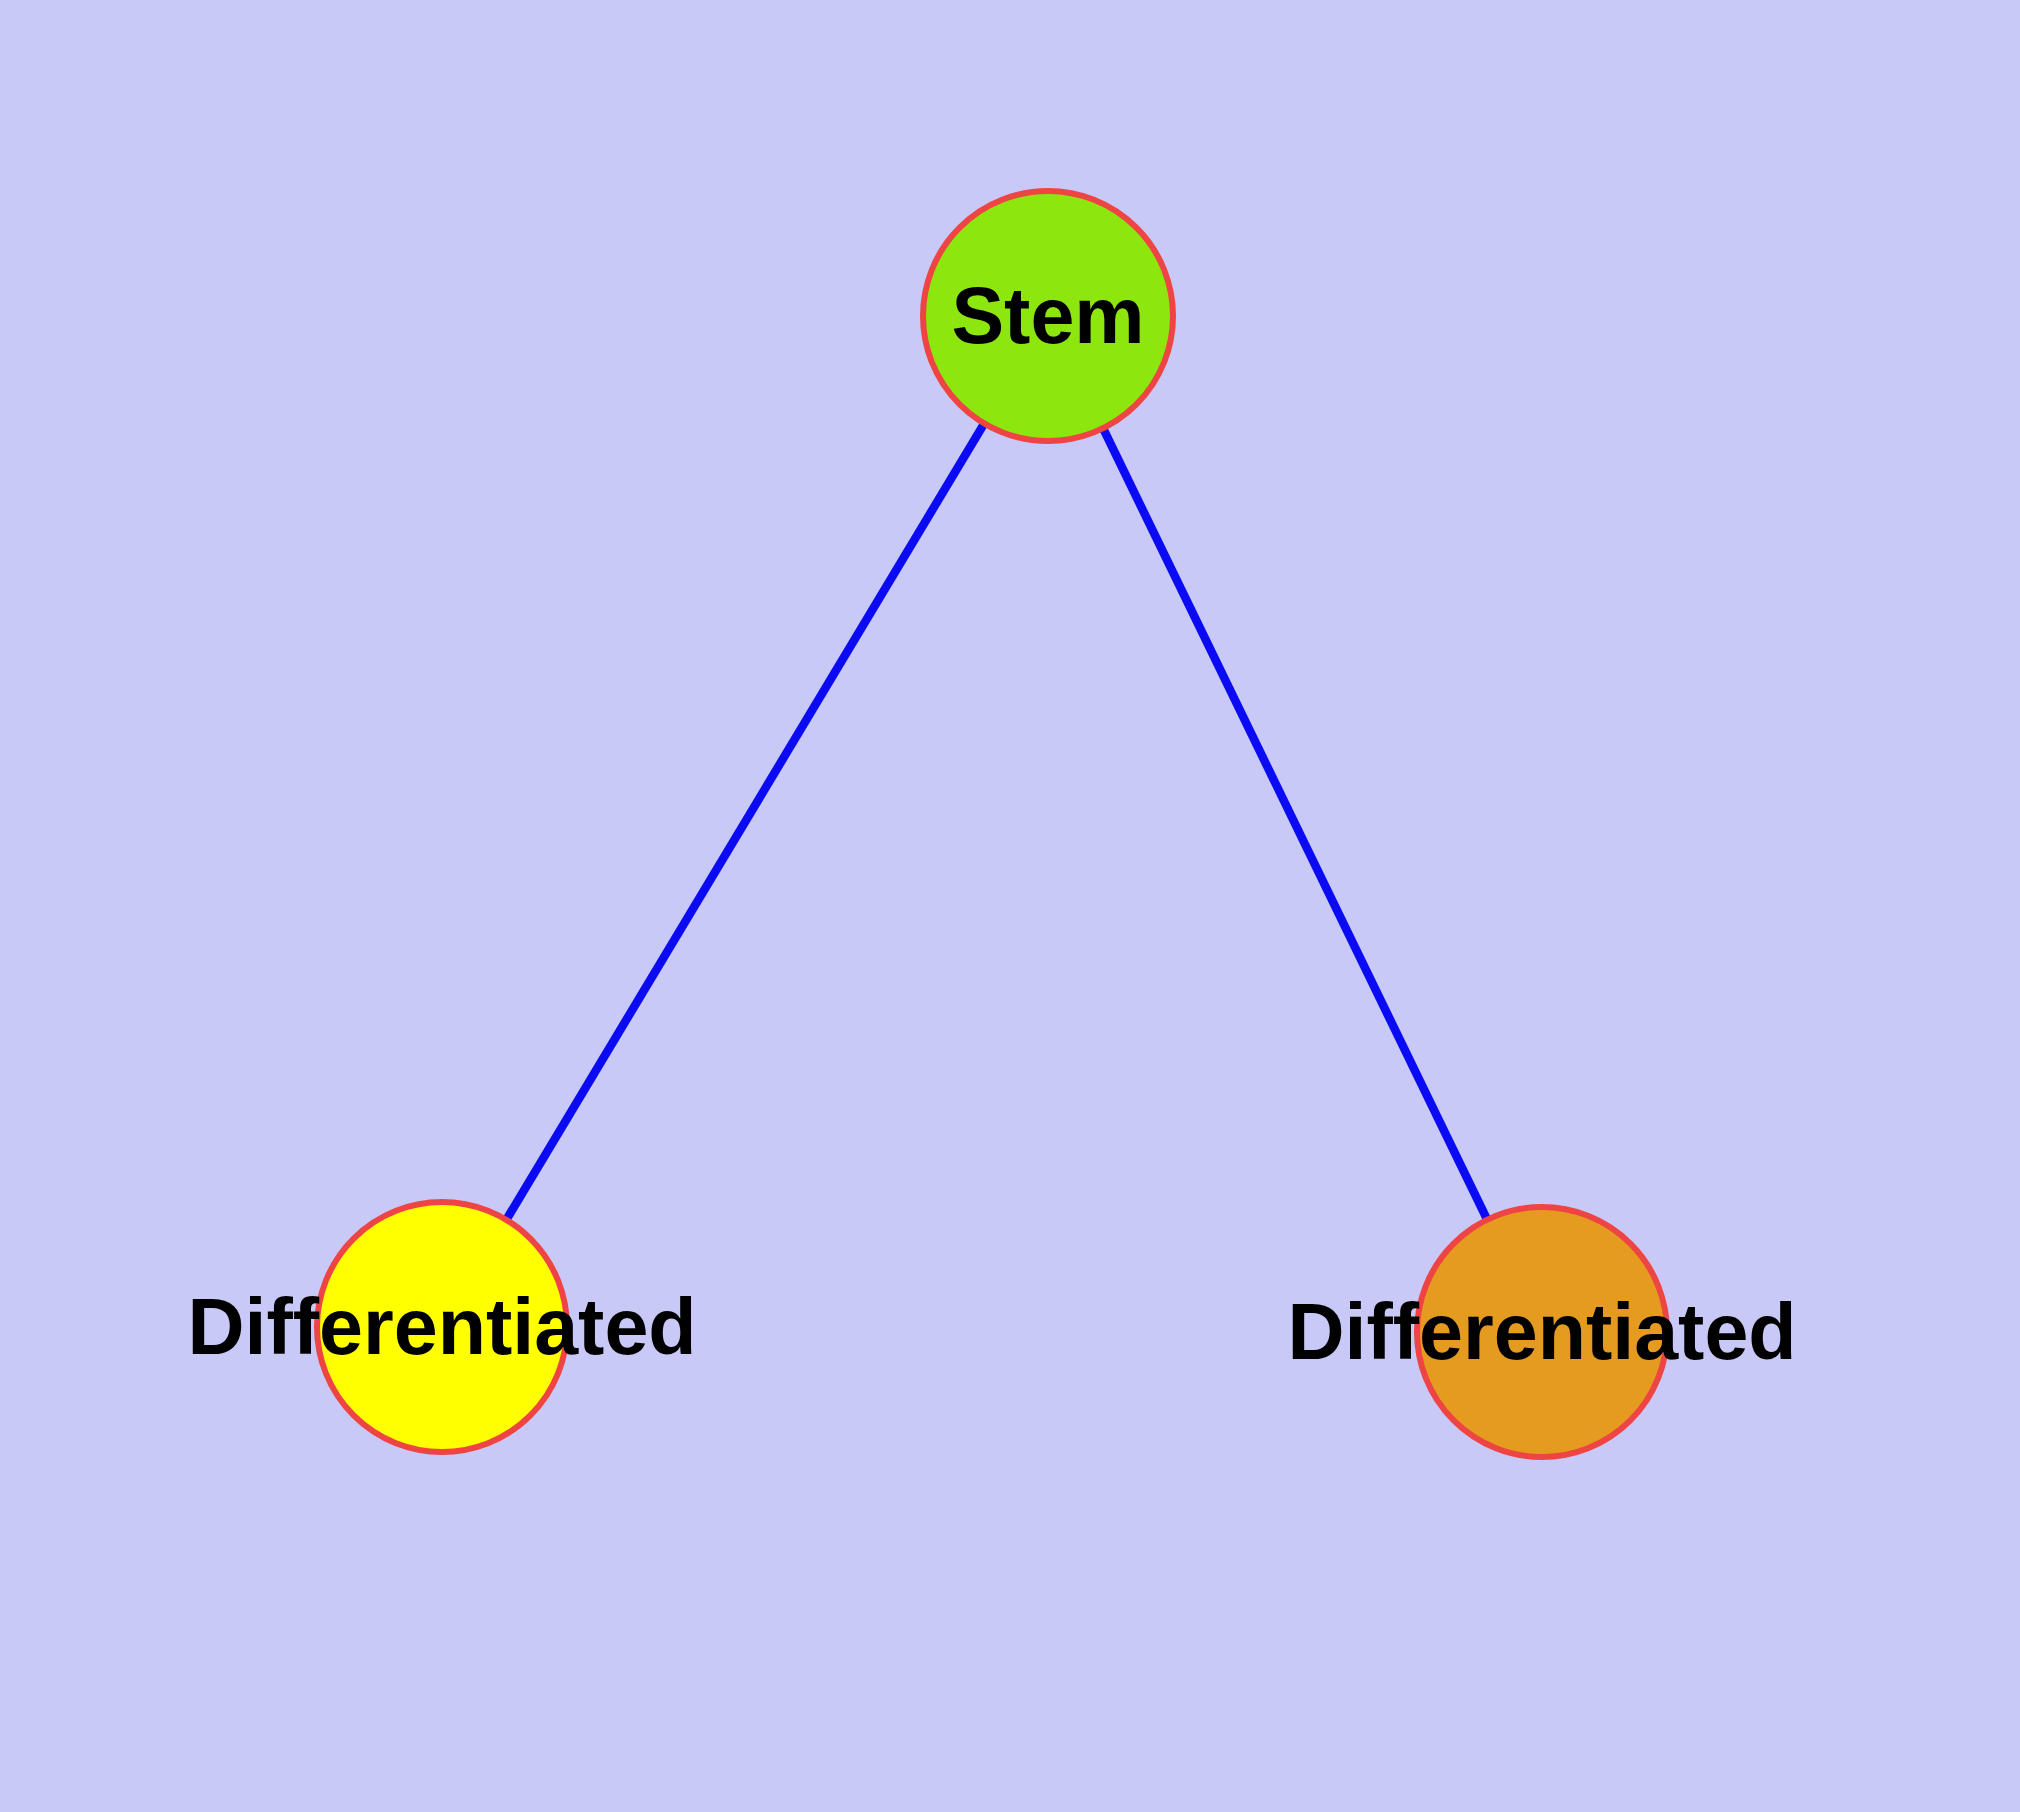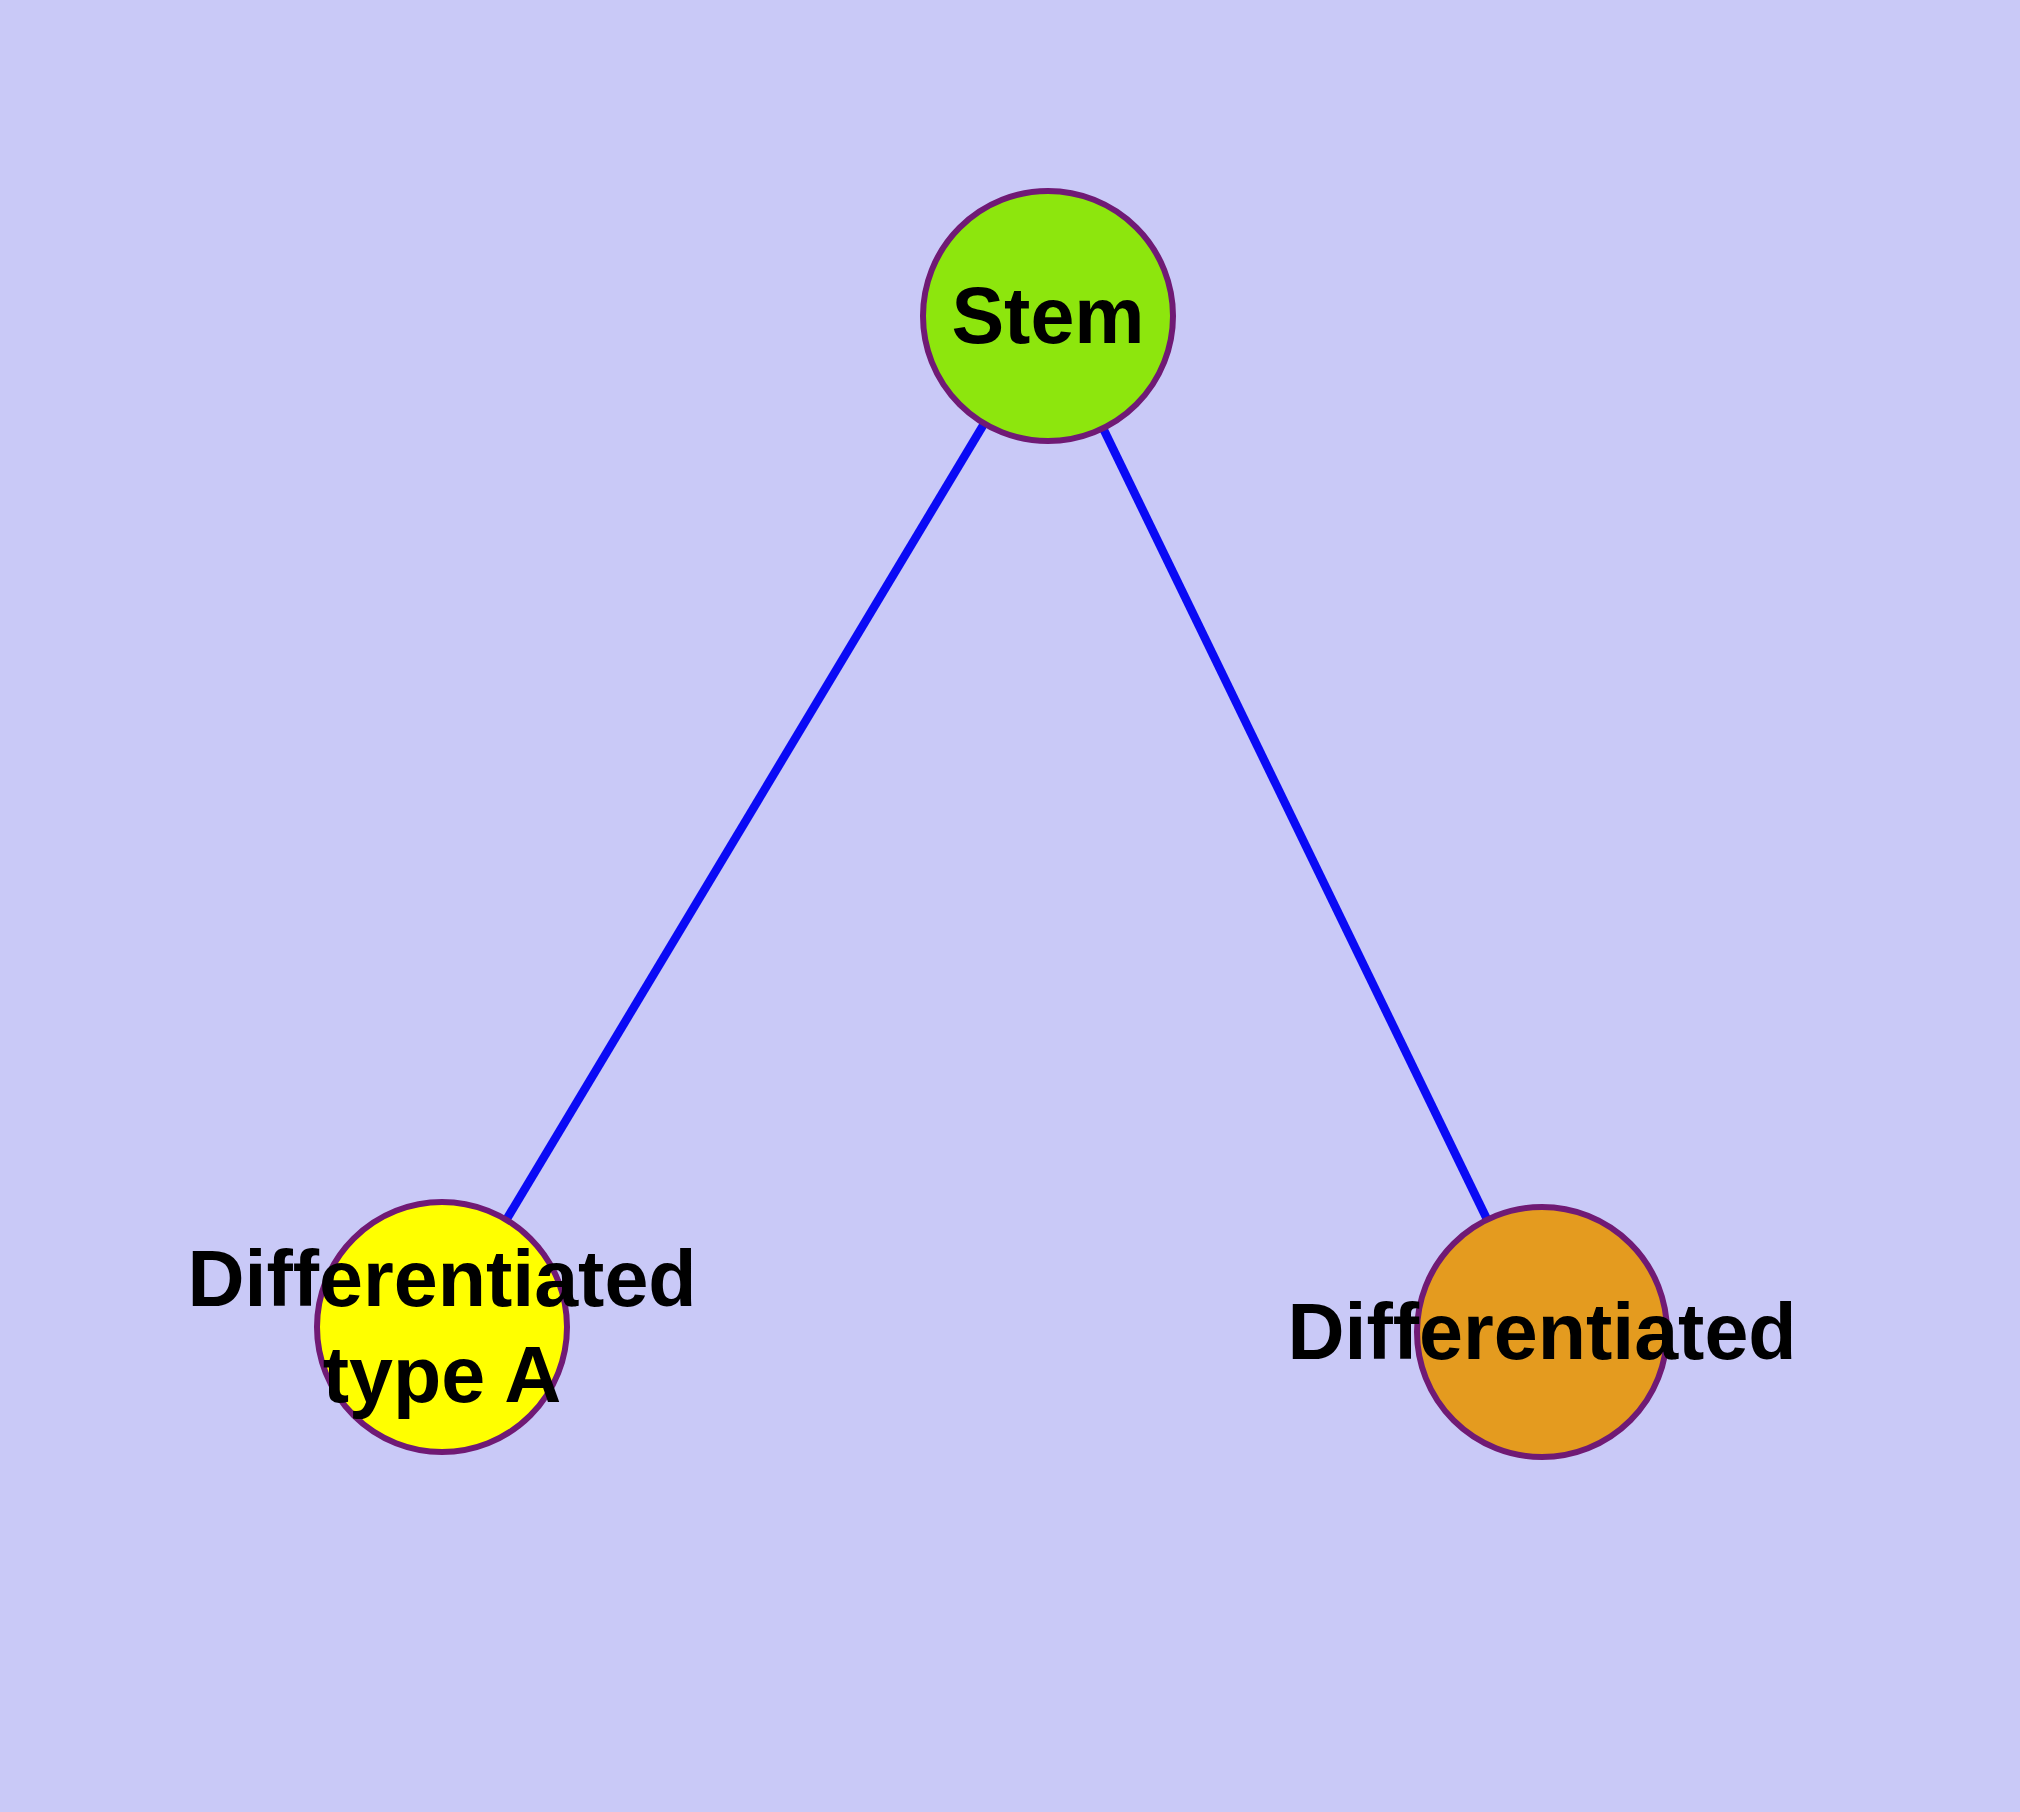--- a/index.html
+++ b/index.html
@@ -24,21 +24,21 @@
   .edge {
     stroke: #0A0AF5;
     stroke-width: 10;
     fill: none;
   }
   .node {
     position: absolute;
     width: 256px;
     height: 256px;
     border-radius: 50%;
-    border: 6px solid #701a75;
+    border: 6px solid #ef4444;
     box-sizing: border-box;
     z-index: 2;
   }
   .node-fill-stem   { background: #8DE60D; }
   .node-fill-type-a { background: #FFFF00; }
   .node-fill-type-b { background: #E49B1F; }
   .node-label {
     position: absolute;
     left: 50%;
     top: 50%;
@@ -67,21 +67,20 @@
 
   <div class="node node-fill-stem" style="left:920px; top:188px;">
     <div class="node-label">
       <span class="line">Stem</span>
     </div>
   </div>
 
   <div class="node node-fill-type-a" style="left:314px; top:1199px;">
     <div class="node-label">
       <span class="line">Differentiated</span>
-      <span class="line">type A</span>
     </div>
   </div>
 
   <div class="node node-fill-type-b" style="left:1414px; top:1204px;">
     <div class="node-label">
       <span class="line">Differentiated</span>
     </div>
   </div>
 
 </div>

